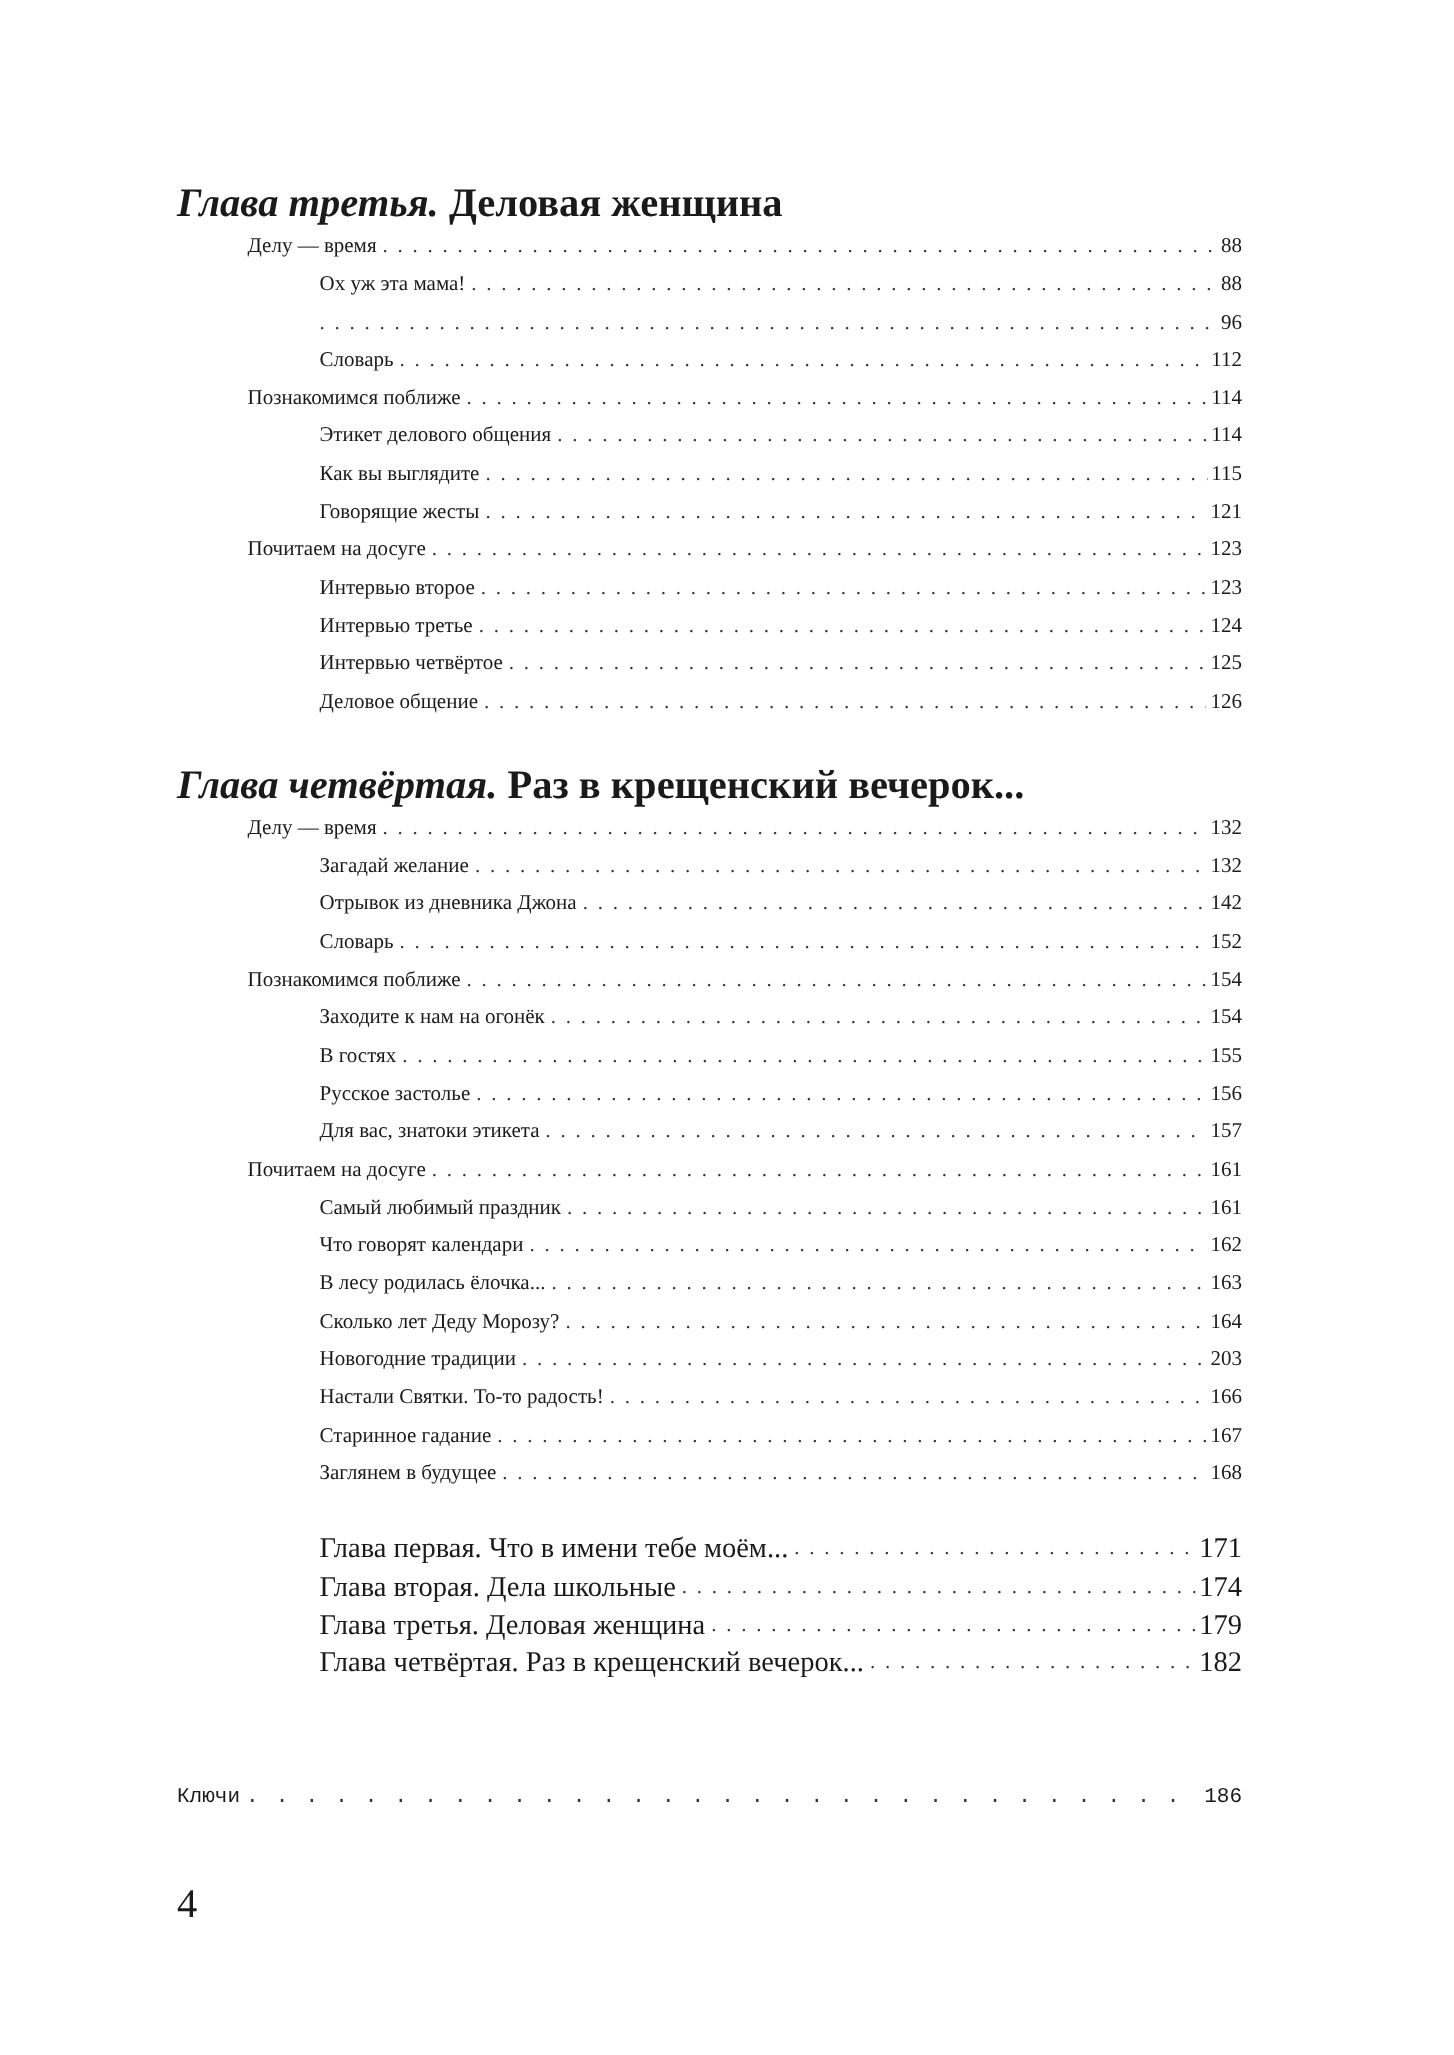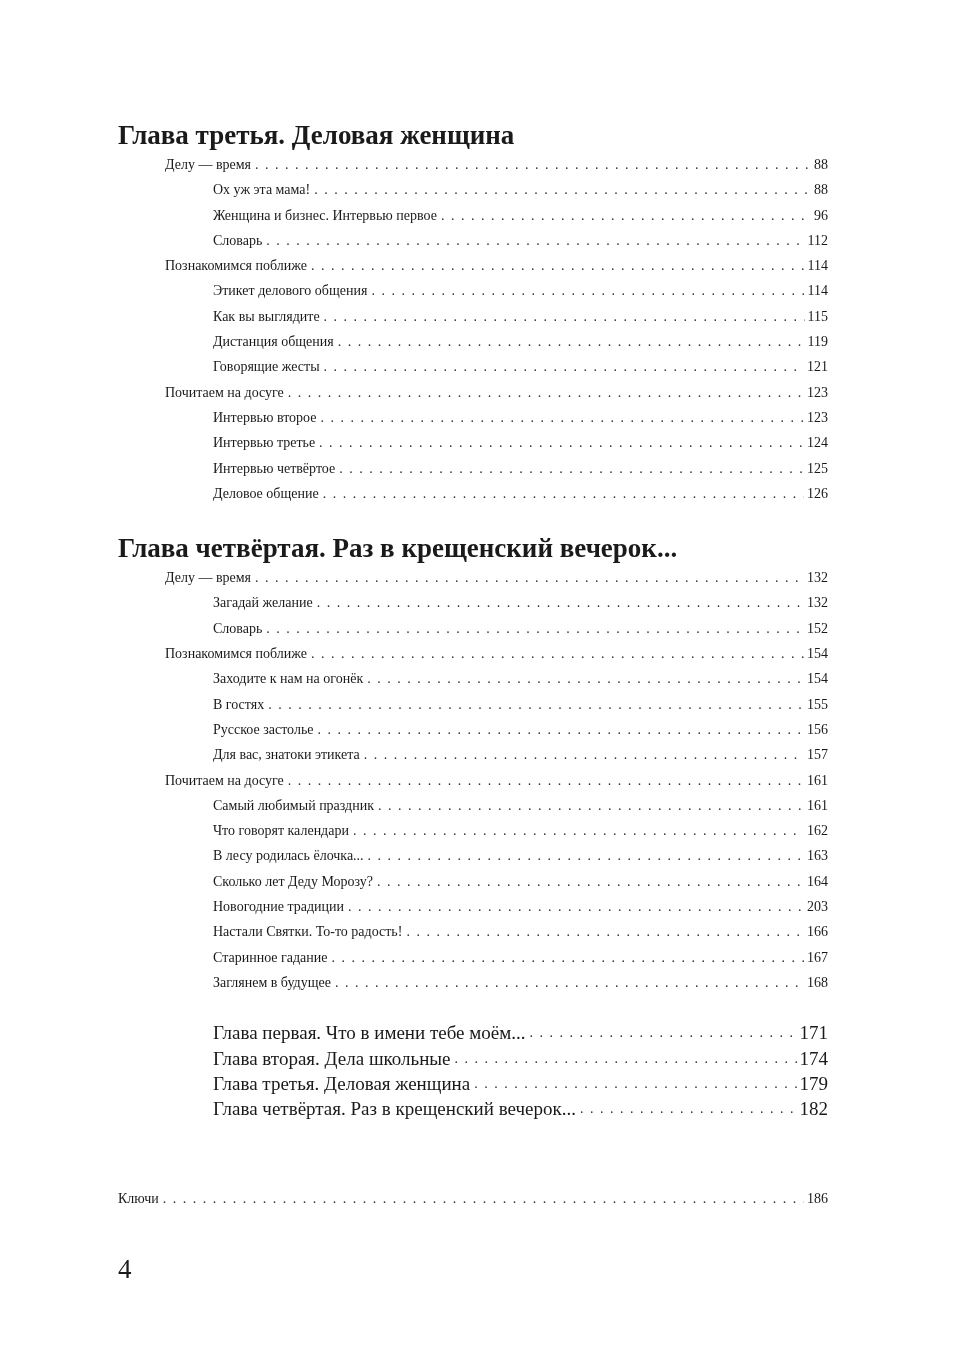--- a/index.html
+++ b/index.html
@@ -1,35 +1,35 @@
 <!DOCTYPE html>
 <html><head>
 <meta charset="utf-8">
 <style>
   html, body { margin: 0; padding: 0; background: #ffffff; }
   body { width: 969px; height: 1370px; position: relative; overflow: hidden;
          font-family: "Liberation Serif", "DejaVu Serif", serif; color: #1a1a1a; }
   .page { position: absolute; left: 0; top: 0; width: 969px; height: 1370px; }
   .toc { position: absolute; left: 118px; top: 118px; width: 710px; }
   .chapter-title { font-size: 27px; line-height: 34px; height: 34px; margin: 0; white-space: nowrap; }
-  .chapter-title .it { }
+  .chapter-title .it { font-style: italic; }
   .sec { margin-bottom: 25px; }
   .entry { display: flex; align-items: baseline; font-size: 14px; line-height: 25.3px; height: 25.3px; white-space: nowrap; }
   .entry.l1 { padding-left: 47px; }
   .entry.l2 { padding-left: 95px; align-items: center; }
   .entry.l0 { padding-left: 0; }
   .entry .label { flex: 0 0 auto; padding-right: 4px; }
   .entry .dots { flex: 1 1 auto; overflow: hidden; letter-spacing: 0; color: #333; }
   .entry .dots::before {
     content: ". . . . . . . . . . . . . . . . . . . . . . . . . . . . . . . . . . . . . . . . . . . . . . . . . . . . . . . . . . . . . . . . . . . . . . . . . . . . . . . . . . . . . . . . . . . . . . . . . . . . . . . . . . . . . . . . . . . . . . . . . . . . . . . . . . . . . . . . . . . . .";
     white-space: nowrap; display: block; font-size: 14px; word-spacing: 3px;
   }
   .entry .page-num { flex: 0 0 auto; padding-left: 3px; text-align: right; }
   .check .entry { font-size: 19px; }
-  .keys { position: absolute; left: 118px; top: 1186px; width: 710px; }
+  .keys { position: absolute; left: 118px; top: 1186px; width: 710px; font-family: Liberation Mono, monospace; }
   .folio { position: absolute; left: 118px; top: 1254px; font-size: 27px; }
 </style>
 </head>
 <body>
 
 <div class="page">
   <div class="toc">
 
     <div class="sec">
       <h2 class="chapter-title"><span class="it">Глава третья.</span><span> Деловая женщина</span></h2>
@@ -38,21 +38,20 @@
             <span class="label">Делу — время</span>
             <span class="dots"></span>
             <span class="page-num">88</span>
           </div>
           <div class="entry l2">
             <span class="label">Ох уж эта мама!</span>
             <span class="dots"></span>
             <span class="page-num">88</span>
           </div>
           <div class="entry l2">
-            <span class="label">Женщина и бизнес. Интервью первое</span>
             <span class="dots"></span>
             <span class="page-num">96</span>
           </div>
           <div class="entry l2">
             <span class="label">Словарь</span>
             <span class="dots"></span>
             <span class="page-num">112</span>
           </div>
           <div class="entry l1">
             <span class="label">Познакомимся поближе</span>
@@ -61,25 +60,20 @@
           </div>
           <div class="entry l2">
             <span class="label">Этикет делового общения</span>
             <span class="dots"></span>
             <span class="page-num">114</span>
           </div>
           <div class="entry l2">
             <span class="label">Как вы выглядите</span>
             <span class="dots"></span>
             <span class="page-num">115</span>
-          </div>
-          <div class="entry l2">
-            <span class="label">Дистанция общения</span>
-            <span class="dots"></span>
-            <span class="page-num">119</span>
           </div>
           <div class="entry l2">
             <span class="label">Говорящие жесты</span>
             <span class="dots"></span>
             <span class="page-num">121</span>
           </div>
           <div class="entry l1">
             <span class="label">Почитаем на досуге</span>
             <span class="dots"></span>
             <span class="page-num">123</span>
@@ -112,20 +106,25 @@
       <div class="entries">
           <div class="entry l1">
             <span class="label">Делу — время</span>
             <span class="dots"></span>
             <span class="page-num">132</span>
           </div>
           <div class="entry l2">
             <span class="label">Загадай желание</span>
             <span class="dots"></span>
             <span class="page-num">132</span>
+          </div>
+          <div class="entry l2">
+            <span class="label">Отрывок из дневника Джона</span>
+            <span class="dots"></span>
+            <span class="page-num">142</span>
           </div>
           <div class="entry l2">
             <span class="label">Словарь</span>
             <span class="dots"></span>
             <span class="page-num">152</span>
           </div>
           <div class="entry l1">
             <span class="label">Познакомимся поближе</span>
             <span class="dots"></span>
             <span class="page-num">154</span>

